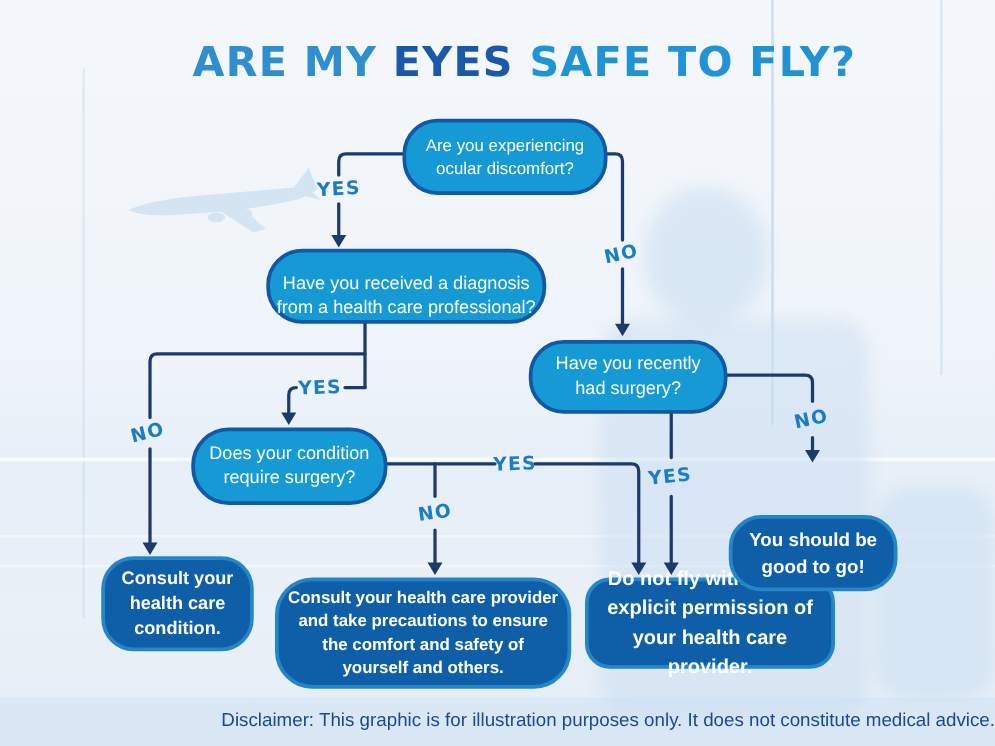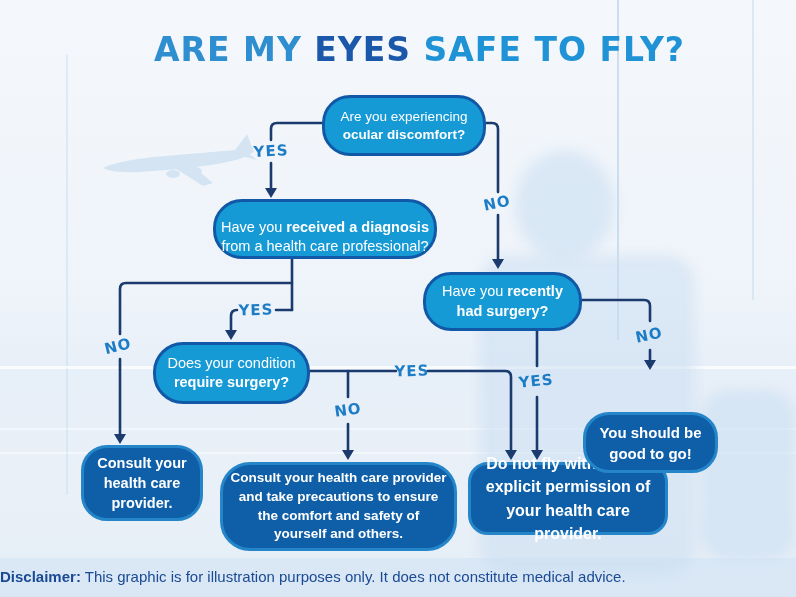--- a/index.html
+++ b/index.html
@@ -26,21 +26,21 @@
   .title .t2{color:#1c58a9;}
   .title .t3{color:#1f93d6;}
   
   .node{
     position:absolute;display:flex;flex-direction:column;justify-content:center;
     text-align:center;color:#ffffff;box-sizing:border-box;
   }
   .q{background:#169ad6;border:3px solid #1159a6;}
   .o{background:#0f5fa8;border:3px solid #2585c9;font-weight:bold;}
   .q .ln{line-height:1.32;}
-  .b{font-weight:bold;}
+  .b{font-weight:normal;}
   #q1{left:322px;top:95px;width:164px;height:61px;border-radius:28px;font-size:13.5px;}
   #q2{left:213px;top:199px;width:224px;height:60px;border-radius:29px;font-size:14.5px;justify-content:flex-end;}
   #q3{left:423px;top:272px;width:159px;height:59px;border-radius:28px;font-size:14.5px;}
   #q4{left:153px;top:342px;width:157px;height:62px;border-radius:30px;font-size:14.5px;}
   #o1{left:81px; top:445px;width:122px;height:76px;border-radius:26px;font-size:14.5px;line-height:1.38;padding:0 8px;}
   #o2{left:220px;top:462px;width:237px;height:89px;border-radius:30px;font-size:13.5px;line-height:1.4;padding:0 7px;}
   #o3{left:468px;top:462px;width:200px;height:73px;border-radius:20px;font-size:16px;line-height:1.45;padding:0 10px;}
   #o4{left:583px;top:372px;width:135px;height:61px;border-radius:26px;font-size:15px;line-height:1.4;margin-top:40px;}
   
   #wires{position:absolute;left:0;top:0;}
@@ -54,21 +54,21 @@
   #lab-yes-a{left:271px;top:151px;transform:translate(-50%,-50%) rotate(-3deg);}
   #lab-no-b {left:497px;top:203px;transform:translate(-50%,-50%) rotate(-12deg);}
   #lab-no-c {left:118px;top:346px;transform:translate(-50%,-50%) rotate(-14deg);}
   #lab-yes-d{left:256px;top:310px;transform:translate(-50%,-50%) rotate(-2deg);}
   #lab-yes-e{left:412px;top:371px;transform:translate(-50%,-50%) rotate(-2deg);}
   #lab-no-e {left:348px;top:410px;transform:translate(-50%,-50%) rotate(-8deg);}
   #lab-yes-f{left:536px;top:381px;transform:translate(-50%,-50%) rotate(-6deg);}
   #lab-no-g {left:649px;top:335px;transform:translate(-50%,-50%) rotate(-12deg);}
   
   .disclaimer{
-    position:absolute;left:0;top:568px;width:796px;text-align:left;
+    position:absolute;left:0;top:568px;width:796px;text-align:right;
     font-size:15px;color:#1a4a94;
   }
 </style>
 </head>
 <body>
 
 <div id="stage">
 
   <div class="bg frame-v" style="left:617px;top:0;height:340px;"></div>
   <div class="bg frame-v" style="left:66px;top:55px;height:440px;opacity:.5;"></div>
@@ -143,21 +143,21 @@
     <div class="ln"><span>Have you </span><span class="b">recently</span></div>
     <div class="ln b">had surgery?</div>
   </div>
 
   <div id="q4" class="node q">
     <div class="ln">Does your condition</div>
     <div class="ln b">require surgery?</div>
   </div>
 
   <div id="o1" class="node o">
-    <div>Consult your health care provider.</div>
+    <div>Consult your health care condition.</div>
   </div>
 
   <div id="o2" class="node o">
     <div>Consult your health care provider and take precautions to ensure the comfort and safety of yourself and others.</div>
   </div>
 
   <div id="o3" class="node o">
     <div>Do not fly without the explicit permission of your health care provider.</div>
   </div>
 

